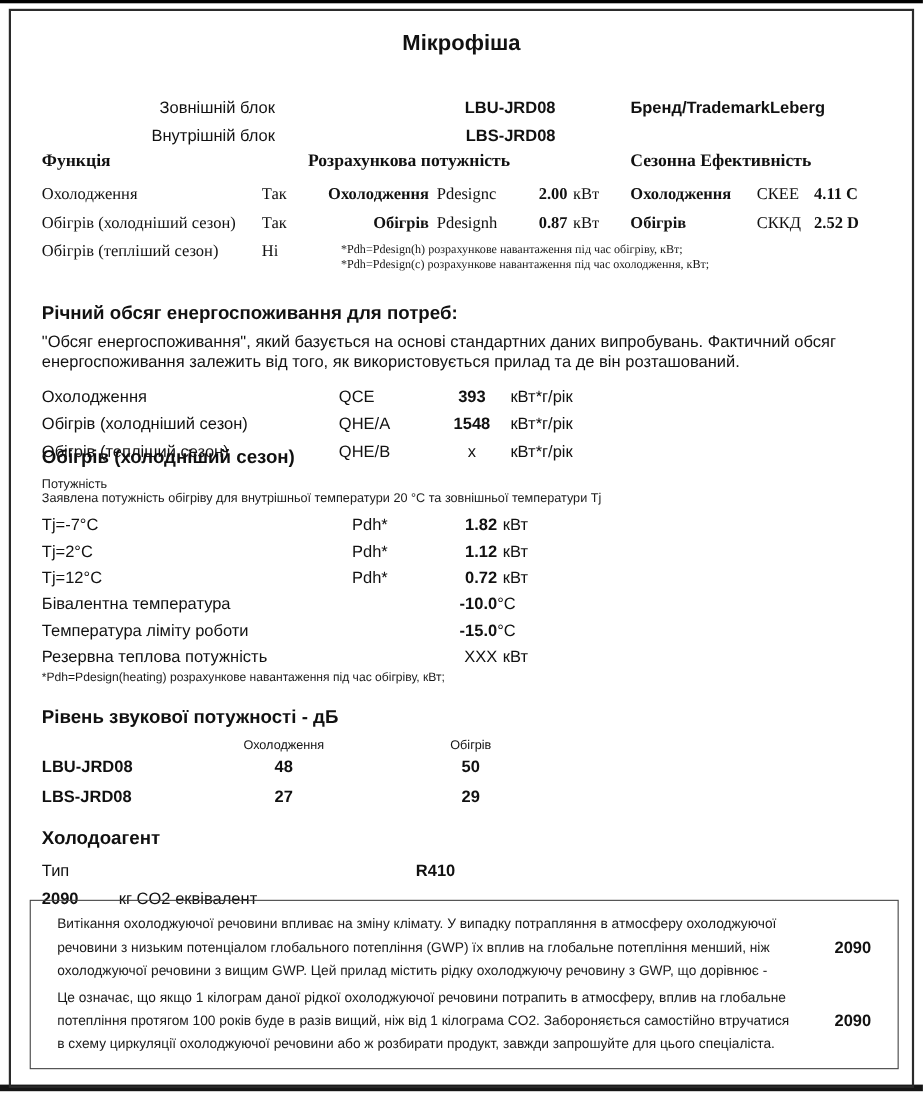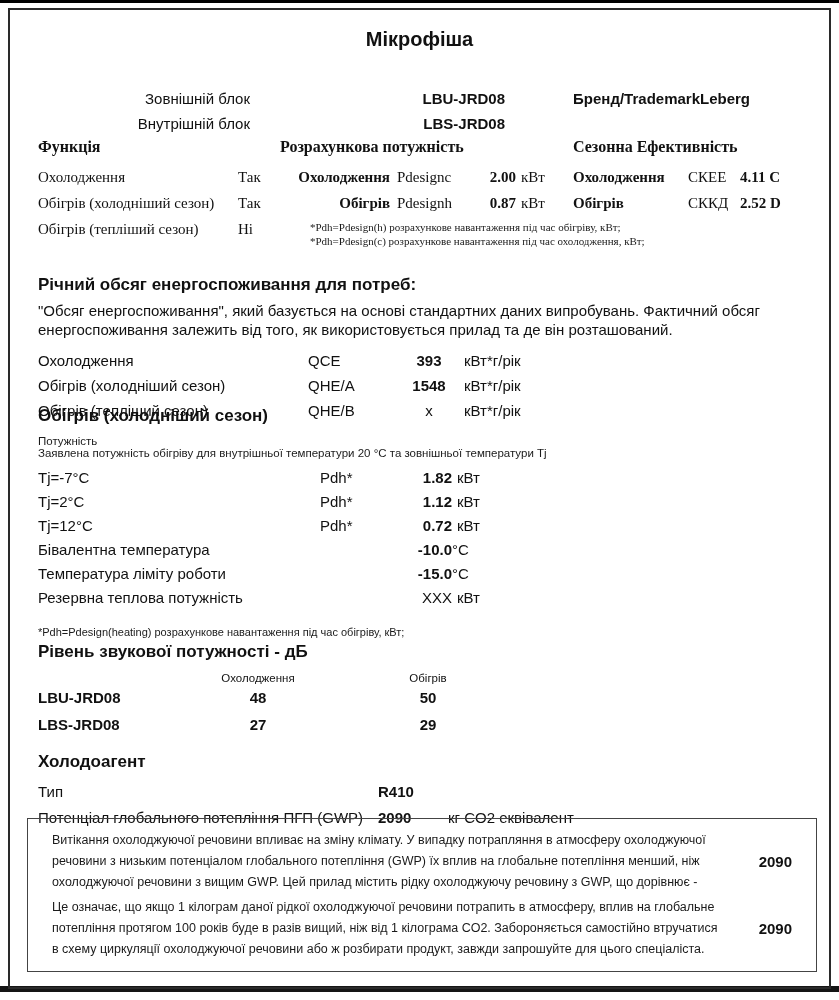--- a/index.html
+++ b/index.html
@@ -63,21 +63,21 @@
   .heating{left:28px;top:396px;width:765px;}
   .heating .sub{margin-top:9px;}
   .heating .rows{margin-top:6px;}
   .hrow{display:flex;height:24px;align-items:center;font-size:15px;}
   .hrow .lbl{width:282px;}
   .hrow .sym{width:80px;}
   .hrow .val{width:52px;text-align:right;font-weight:bold;}
   .hrow .val.reg{font-weight:normal;}
   .hrow .unit{margin-left:5px;}
   .hrow .unit.tight{margin-left:0;}
-  .heating .fn{margin-top:16px;}
+  .heating .fn{margin-top:0;}
 
   
   .sound{left:28px;top:632px;width:765px;}
   .shead{display:flex;margin-top:10px;font-size:11.5px;}
   .shead .sp{width:170px;}
   .shead .c{width:100px;text-align:center;}
   .shead .gap{width:70px;}
   .srow{display:flex;height:27px;align-items:center;font-size:15px;font-weight:bold;}
   .srow .m{width:170px;}
   .srow .c{width:100px;text-align:center;}
@@ -270,21 +270,20 @@
   </div>
 
   <div class="abs refrig">
     <div class="h">Холодоагент</div>
     <div class="rows">
       <div class="rrow">
         <span class="lbl">Тип</span>
         <span class="val">R410</span>
       </div>
       <div class="rrow">
-        <span class="lbl">Потенціал глобального потепління ПГП (GWP)</span>
         <span class="val">2090</span>
         <span class="unit">кг CO2 еквівалент</span>
       </div>
     </div>
   </div>
 
   <div class="abs notice">
     <div class="nrow">
       <div class="txt">Витікання охолоджуючої речовини впливає на зміну клімату. У випадку потрапляння в атмосферу охолоджуючої речовини з низьким потенціалом глобального потепління (GWP) їх вплив на глобальне потепління менший, ніж охолоджуючої речовини з вищим GWP. Цей прилад містить рідку охолоджуючу речовину з GWP, що дорівнює -</div>
       <div class="nval">2090</div>

